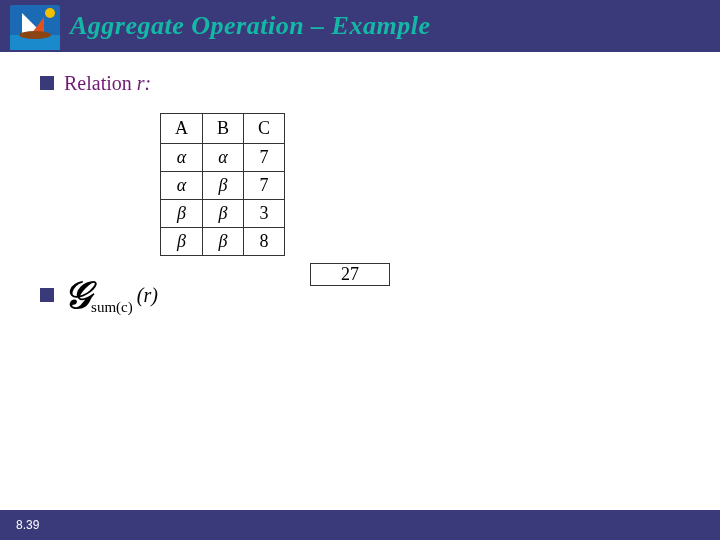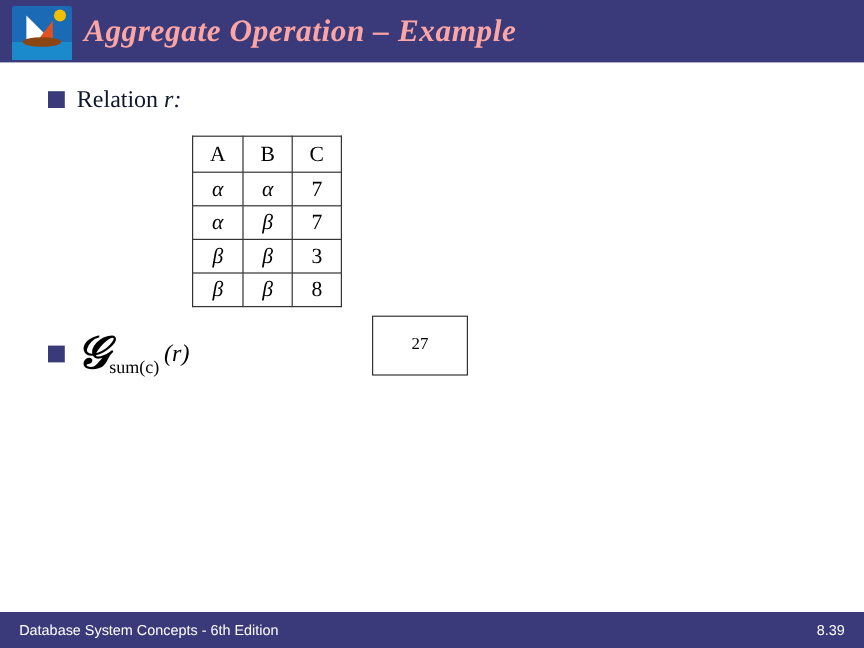--- a/index.html
+++ b/index.html
@@ -16,21 +16,21 @@
     
     .header {
       background: #3a3a7a;
       padding: 10px 20px 10px 70px;
       display: flex;
       align-items: center;
       height: 52px;
     }
 
     .header-title {
-      color: #fca5a5;
+      color: #14b8a6;
       font-size: 26px;
       font-weight: bold;
       font-style: italic;
       font-family: 'Times New Roman', serif;
       letter-spacing: 0.5px;
     }
 
     .header-logo {
       position: absolute;
       left: 10px;
@@ -56,21 +56,21 @@
       width: 14px;
       height: 14px;
       background: #3a3a7a;
       margin-right: 10px;
       margin-top: 4px;
       flex-shrink: 0;
     }
 
     .relation-label {
       font-size: 20px;
-      color: #0f172a;
+      color: #701a75;
     }
 
     
     .table-container {
       margin-left: 120px;
       margin-top: 10px;
       margin-bottom: 20px;
     }
 
     table {
@@ -104,22 +104,22 @@
       border: 1px solid #333;
       padding: 4px 18px;
       font-size: 18px;
       text-align: center;
       display: inline-block;
       min-width: 80px;
     }
 
     .result-value {
       border: 1px solid #333;
-      padding: 16px 18px;
-      font-size: 14px;
+      padding: 0 18px;
+      font-size: 18px;
       text-align: center;
       display: inline-block;
       min-width: 80px;
       margin-top: -1px;
     }
 
     
     .footer {
       position: absolute;
       bottom: 0;
@@ -223,15 +223,14 @@
     <div style="display:table;">
       <div style="display:table-row;">
         <div class="result-value">27</div>
       </div>
     </div>
   </div>
 
 </div>
 
 <div class="footer">
-  <span class="footer-text">Database System Concepts - 6th Edition</span>
   <span class="footer-text">8.39</span>
 </div>
 
 </body></html>

